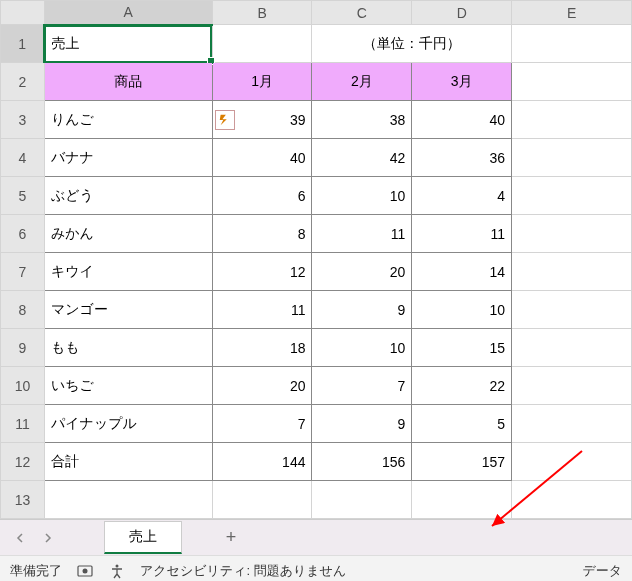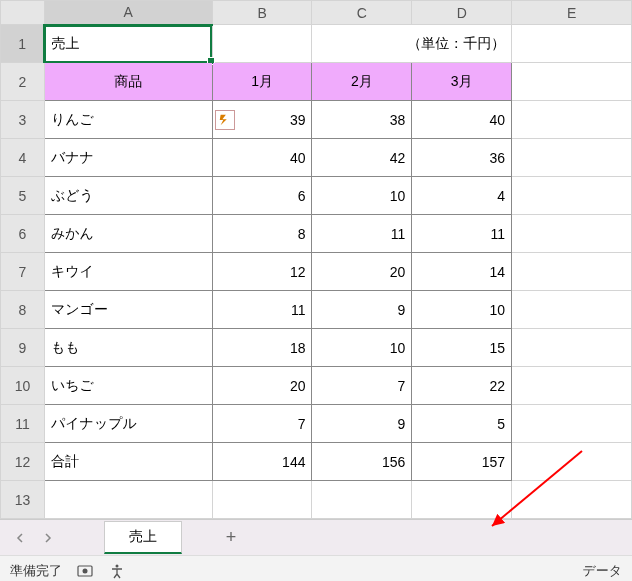--- a/index.html
+++ b/index.html
@@ -53,21 +53,21 @@
     .data-header {
       background: #f0abfc;
       text-align: center;
       border: 1px solid #888 !important;
     }
     .data-cell {
       border: 1px solid #888 !important;
     }
     .num { text-align: right; margin-top: 31px; }
     .txt { text-align: left; }
-    .ctr { text-align: right; }
+    .ctr { text-align: center; }
     .selected {
       outline: 2px solid #107c41;
       outline-offset: -2px;
     }
     .selected::after {
       content: '';
       position: absolute;
       right: -3px;
       bottom: -3px;
       width: 6px;
@@ -301,20 +301,21 @@
         <rect x="1" y="3" width="14" height="10" rx="1" fill="none" stroke="#555" stroke-width="1.2"></rect>
         <circle cx="8" cy="8" r="2.5" fill="#555"></circle>
       </svg>
   </span>
   <span class="status-icon">
     <svg width="16" height="16" viewBox="0 0 16 16">
         <circle cx="8" cy="3" r="1.5" fill="#555"></circle>
         <path d="M3 6 L13 6 M8 6 L8 11 M8 11 L5 15 M8 11 L11 15" stroke="#555" stroke-width="1.3" fill="none"></path>
       </svg>
   </span>
+  <span>アクセシビリティ: 問題ありません</span>
   <span style="margin-left:auto">データ</span>
 </div>
 
 <svg class="arrow-annotation" width="120" height="100">
   <defs>
       <marker id="ah" markerWidth="8" markerHeight="8" refX="6" refY="3" orient="auto">
         <path d="M0 0 L6 3 L0 6 Z" fill="red"></path>
       </marker>
     </defs>
   <line x1="110" y1="10" x2="20" y2="85" stroke="red" stroke-width="2" marker-end="url(#ah)"></line>

